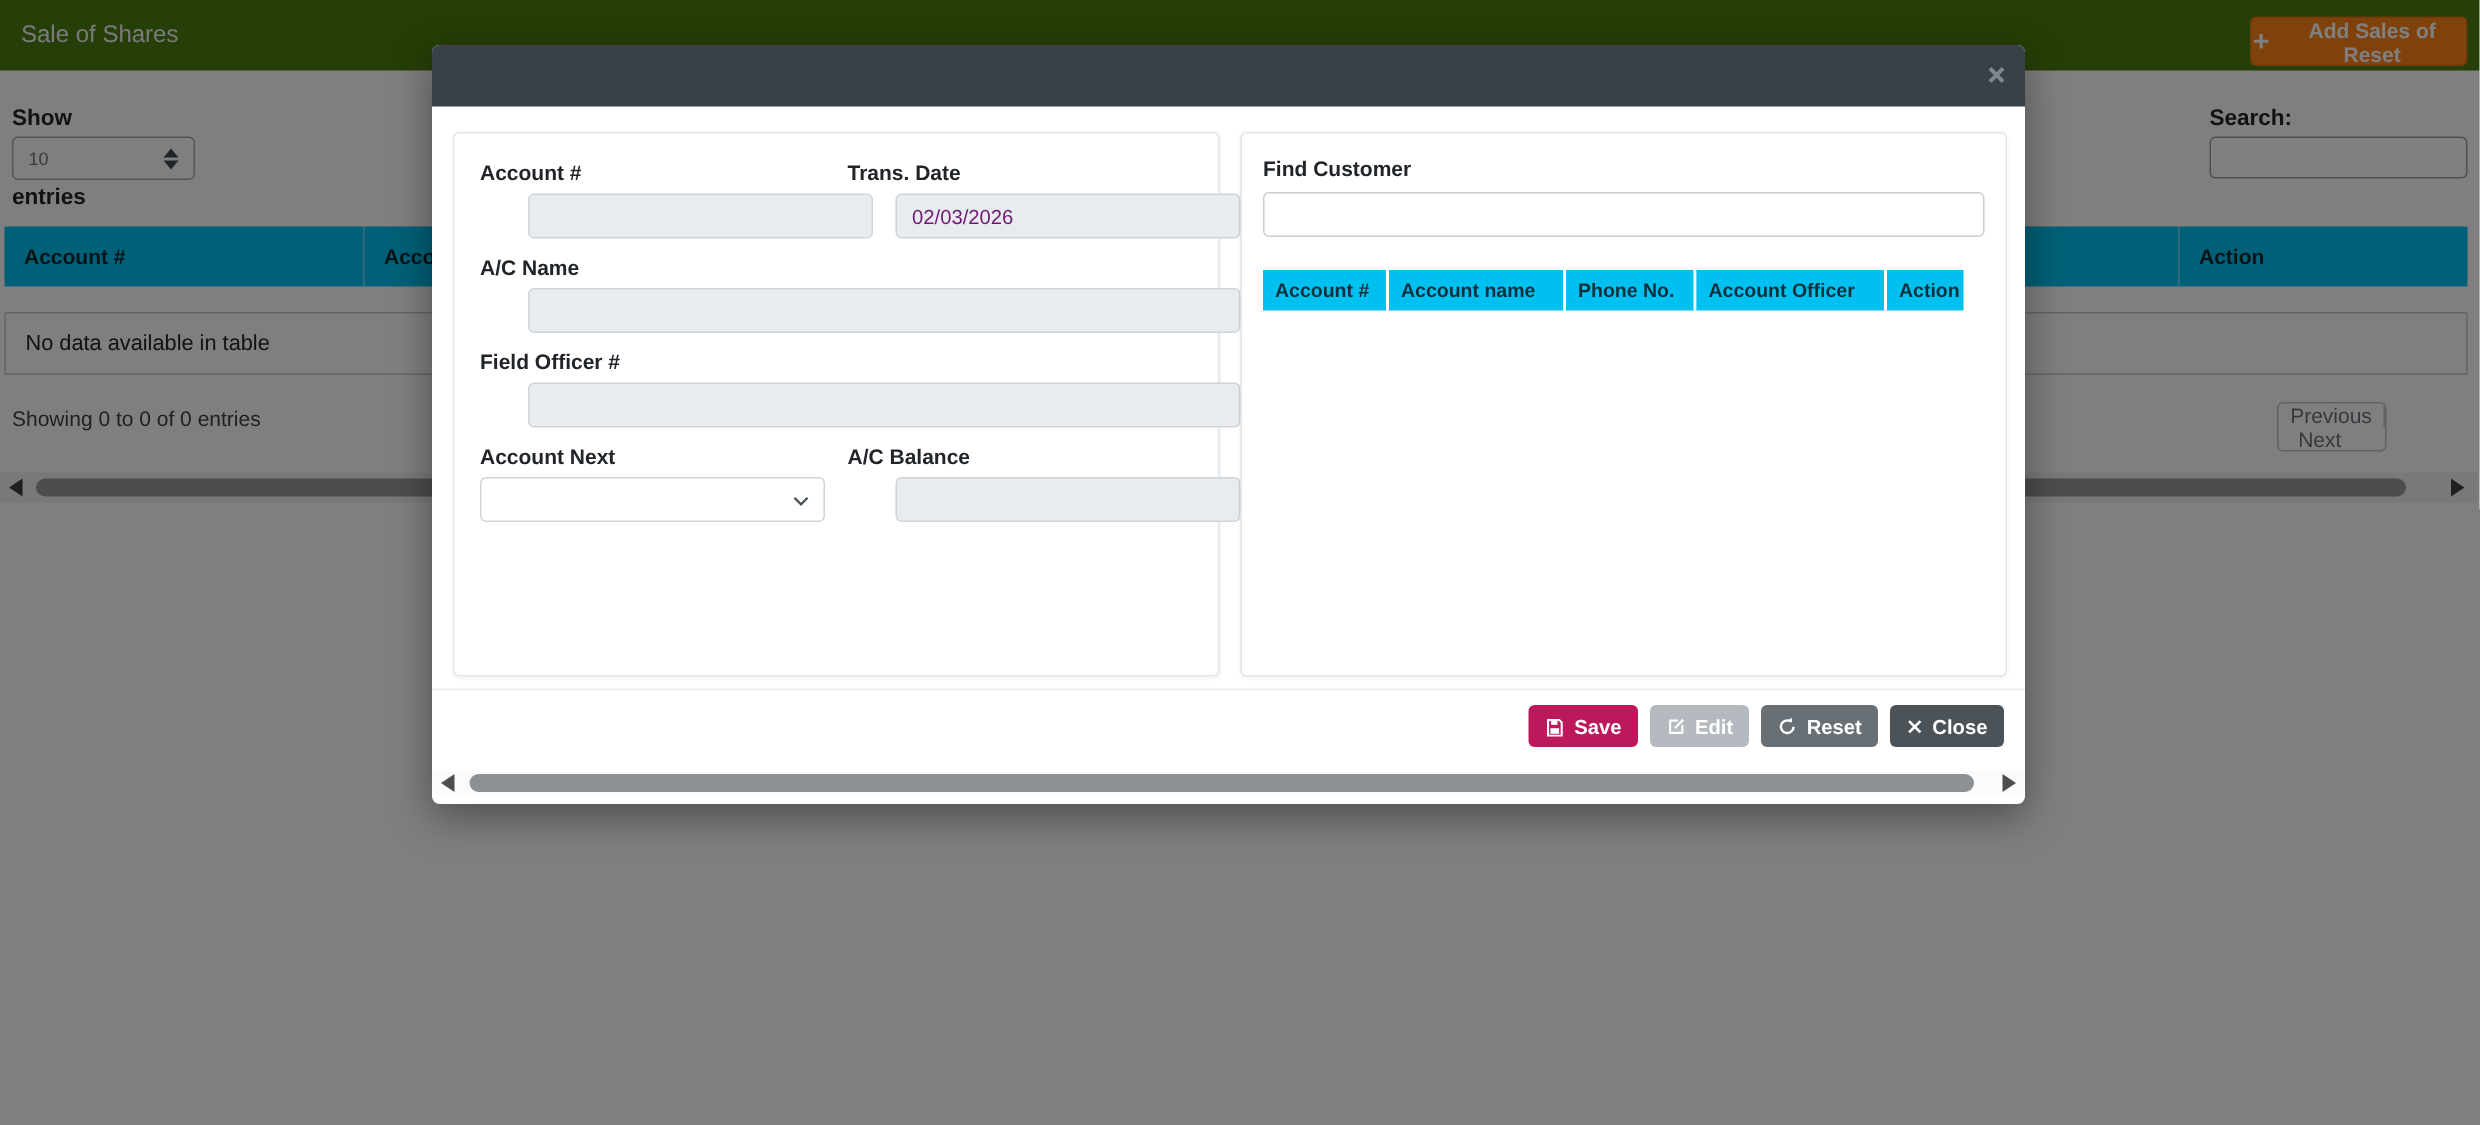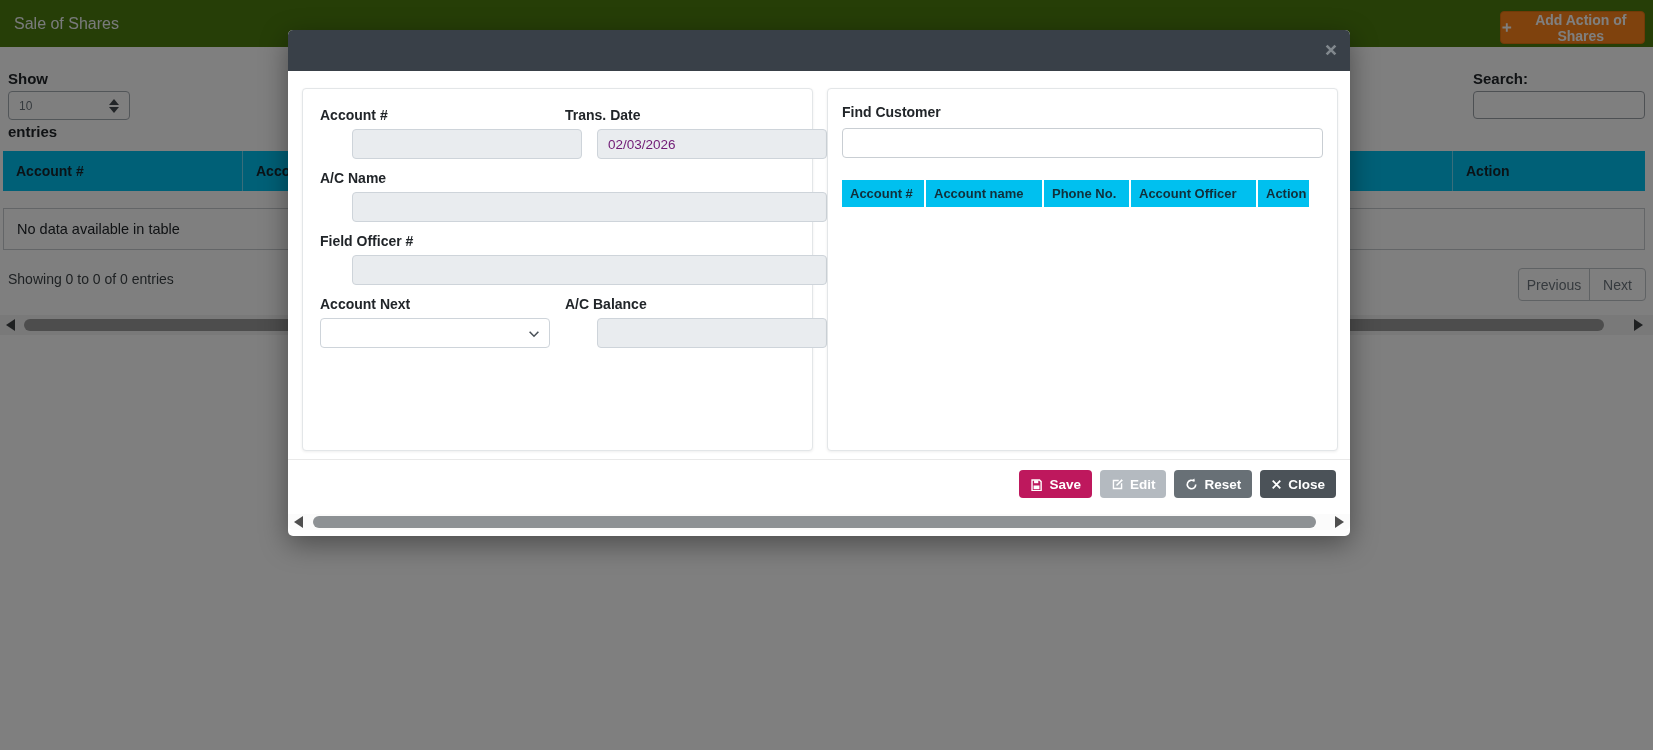--- a/index.html
+++ b/index.html
@@ -25,21 +25,21 @@
   .search-input { position:absolute; left:1473px; top:91px; width:172px; height:28px; background:#fff;
                   border:1px solid #9aa1a7; border-radius:4px; font-size:14px; padding:0 8px; color:#212529; }
   .thead { position:absolute; left:3px; top:151px; width:1642px; height:40px; background:#00c0ef; display:flex; }
   .thead .th { font-size:14px; font-weight:700; color:#16262e; line-height:40px; padding-left:13px;
                border-right:1px solid rgba(255,255,255,.45); overflow:hidden; white-space:nowrap; cursor:pointer; }
   .th.c1 { width:240px; } .th.c2 { flex:1; } .th.c3 { width:192px; border-right:none; }
   .nodata { position:absolute; left:3px; top:208px; width:1642px; height:42px; background:#fff;
             border:1px solid #c6cbcf; font-size:14.5px; color:#212529; line-height:40px; padding-left:13px; }
   .info { position:absolute; left:8px; top:271px; font-size:14px; color:#3d4347; }
   .pager { position:absolute; left:1518px; top:268px; height:33px; display:flex;
-           border:1px solid #bfc4c8; border-radius:4px; overflow:hidden; background:#fff; }
+           border:1px solid #bfc4c8; border-radius:4px; overflow:hidden; background:#fff;flex-direction:column; }
   .pager .pg { font-size:14px; color:#6c757d; display:flex; align-items:center; justify-content:center; cursor:pointer; }
   .pg.prev { width:71px; border-right:1px solid #bfc4c8; }
   .pg.next { width:55px; }
   .hscroll { position:absolute; left:0; top:315px; width:1653px; height:20px; background:#f2f2f2; }
   .hs-thumb { position:absolute; top:4px; height:12px; border-radius:6px; background:#9b9b9b; cursor:pointer; }
   .tri { position:absolute; top:4px; width:0; height:0; border-top:6px solid transparent; border-bottom:6px solid transparent; cursor:pointer; }
   .tri-l { border-right:9px solid #3c4043; }
   .tri-r { border-left:9px solid #3c4043; }
 
   
@@ -89,21 +89,21 @@
 
 <div id="stage">
 
   <div id="backdrop">
     <div class="navbar">
       <span class="nav-title">Sale of Shares</span>
       <button class="add-btn">
         <svg width="13" height="13" viewBox="0 0 16 16">
             <path d="M8 2v12M2 8h12" stroke="#fff" stroke-width="2.6"></path>
           </svg>
-        <span>Add Action of Shares</span>
+        <span>Add Sales of Reset</span>
       </button>
     </div>
 
     <div class="ctl-label" style="left:8px; top:70px;">Show</div>
     <div class="show-select">
       <span>10</span>
       <span class="spinner">
           <i class="up"></i>
           <i class="dn"></i>
         </span>

